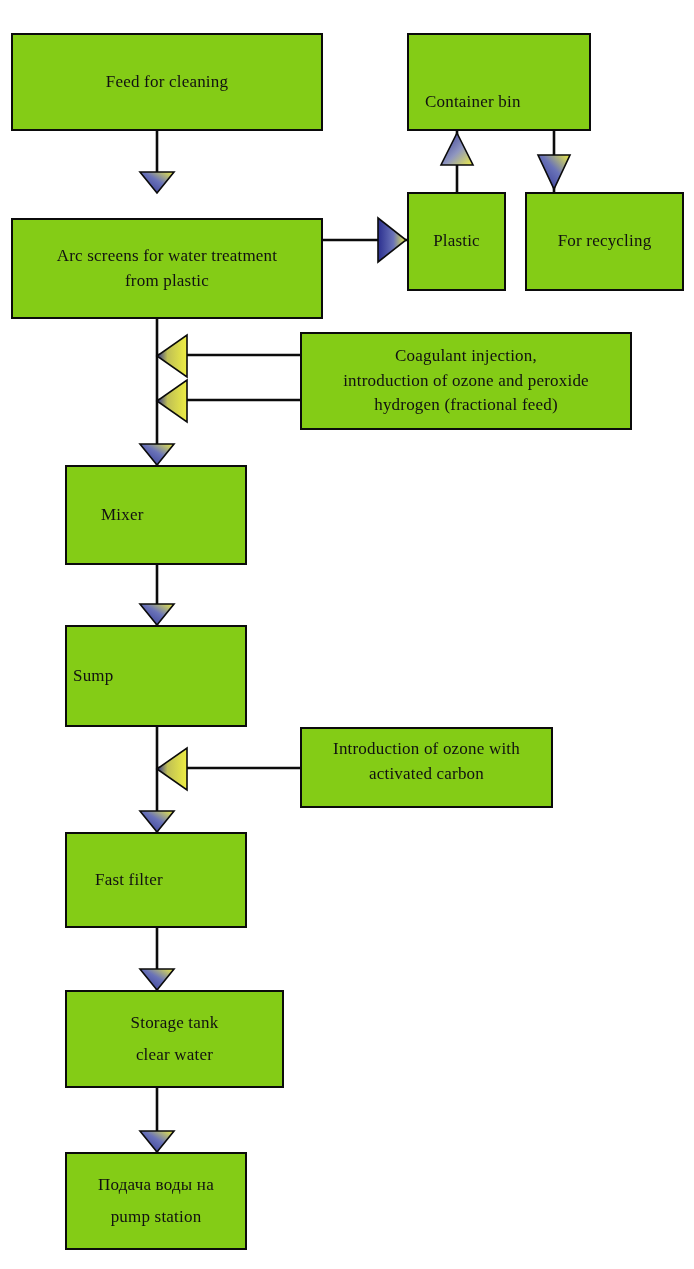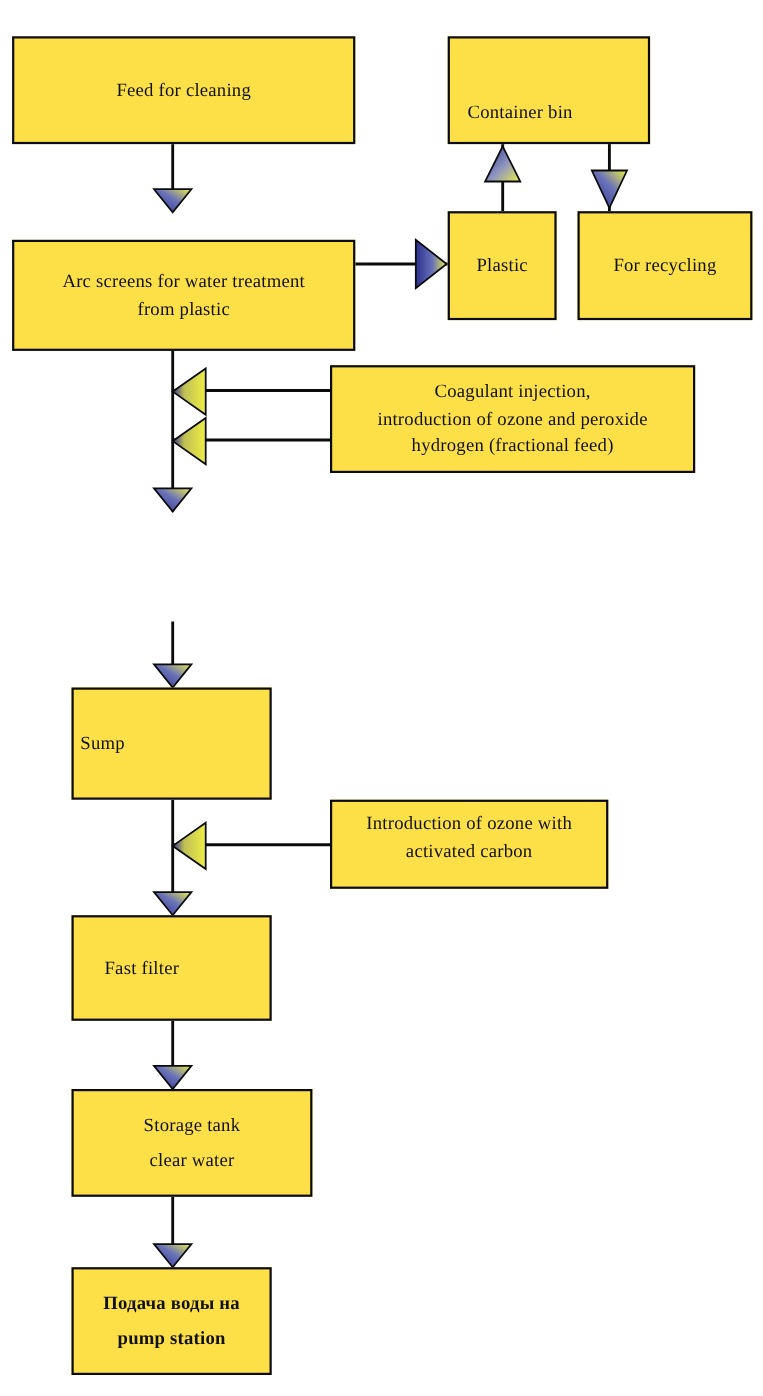--- a/index.html
+++ b/index.html
@@ -5,21 +5,21 @@
   html,body{margin:0;padding:0;background:#ffffff;}
   body{
     width:694px;height:1269px;position:relative;overflow:hidden;
     font-family:"Liberation Serif","DejaVu Serif",serif;
     color:#111111;
   }
   #canvas{position:absolute;left:0;top:0;width:694px;height:1269px;}
   .box{
     position:absolute;
     border:2.5px solid #0b0b0b;
-    background:#fde047;
+    background:#84cc16;
     box-sizing:border-box;
     display:flex;
     align-items:center;
     justify-content:center;
     text-align:center;
     line-height:1.45;
     font-size:17px;
     letter-spacing:0.2px;
   }
   .box .txt{display:block;width:100%;padding:0 6px;}
@@ -101,34 +101,37 @@
   </div>
 
   <div class="box" style="left:525px;top:192px;width:159px;height:99px;">
     <span class="txt">For recycling</span>
   </div>
 
   <div class="box" style="left:300px;top:332px;width:332px;height:98px;">
     <span class="txt">Coagulant injection,<br>introduction of ozone and peroxide<br>hydrogen (fractional feed)</span>
   </div>
 
+  <div class="box" style="left:65px;top:465px;width:182px;height:100px;justify-content:flex-start;">
+    <span class="txt" style="text-align:left;padding-left:34px;">Mixer</span>
+  </div>
 
   <div class="box" style="left:65px;top:625px;width:182px;height:102px;justify-content:flex-start;">
     <span class="txt" style="text-align:left;">Sump</span>
   </div>
 
   <div class="box" style="left:300px;top:727px;width:253px;height:81px;align-items:flex-start;padding-top:8px;">
     <span class="txt">Introduction of ozone with<br>activated carbon</span>
   </div>
 
   <div class="box" style="left:65px;top:832px;width:182px;height:96px;justify-content:flex-start;">
     <span class="txt" style="text-align:left;padding-left:28px;">Fast filter</span>
   </div>
 
   <div class="box tight" style="left:65px;top:990px;width:219px;height:98px;">
     <span class="txt">Storage tank<br>clear water</span>
   </div>
 
-  <div class="box tight" style="left:65px;top:1152px;width:182px;height:98px;font-weight:bold;">
+  <div class="box tight" style="left:65px;top:1152px;width:182px;height:98px;">
     <span class="txt">Подача воды на<br>pump station</span>
   </div>
 
 </div>
 
 </body></html>

